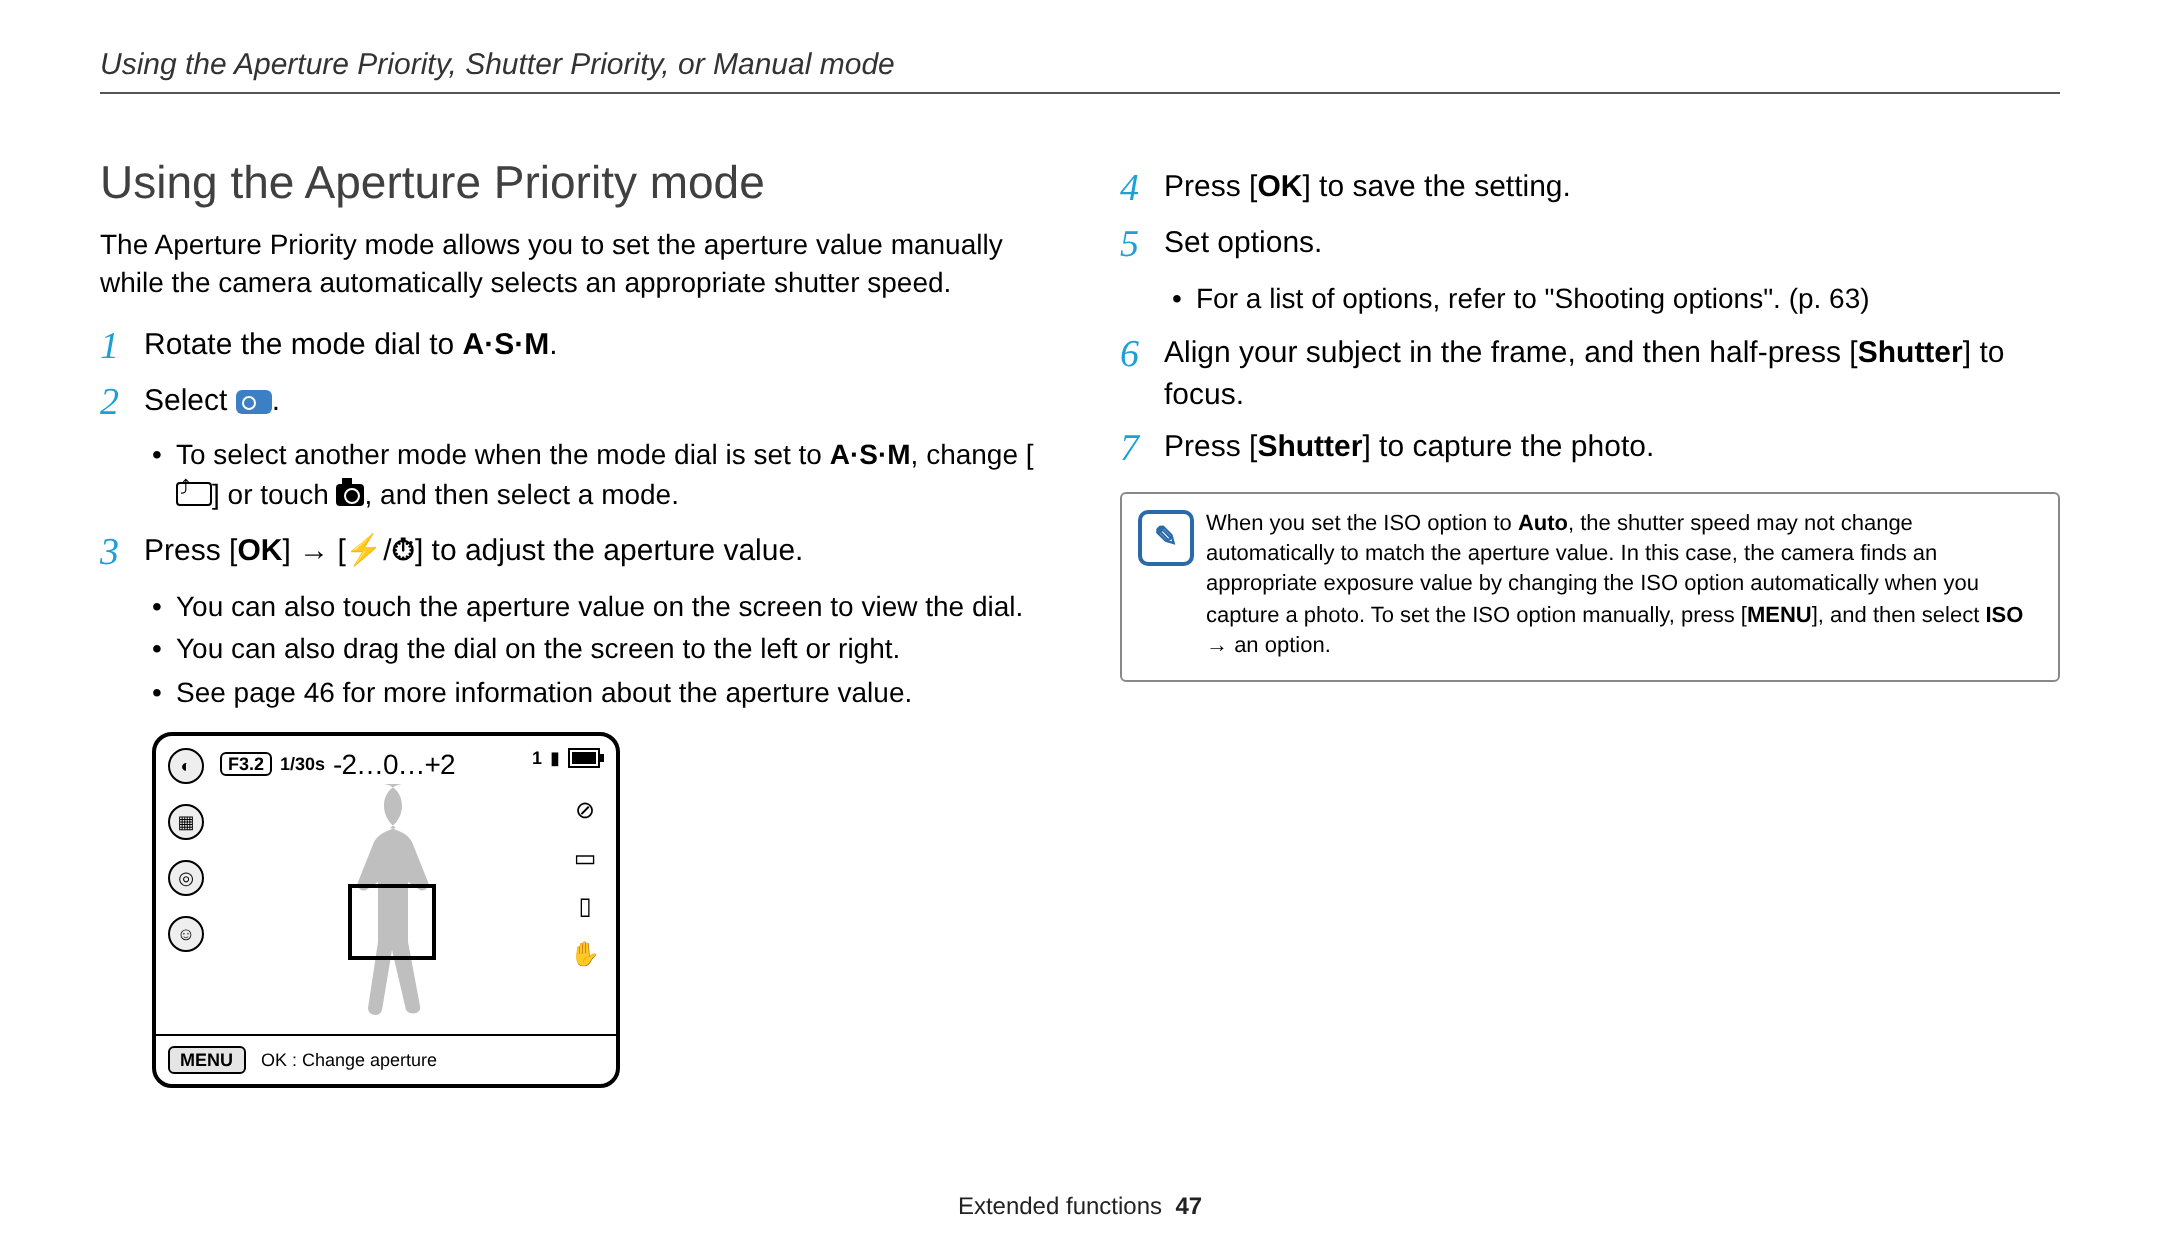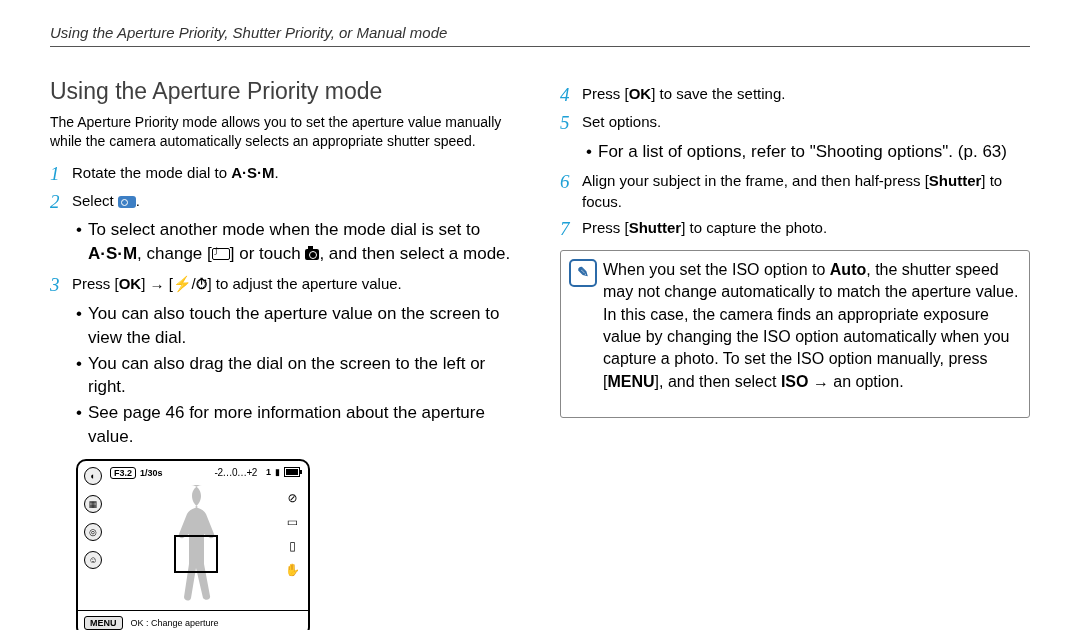--- a/index.html
+++ b/index.html
@@ -8,51 +8,51 @@
   .rule{position:absolute;top:46px;left:50px;right:50px;border-top:1px solid #555;}
   .columns{position:absolute;top:78px;left:50px;right:50px;display:flex;gap:40px;}
   .col{flex:1;min-width:0;}
   h2.section-title{color:#404040;font-weight:400;font-size:23px;margin:0 0 8px 0;}
   p.lead{font-size:14px;margin:0 0 12px 0;line-height:1.35;}
   ol.steps{list-style:none;padding:0;margin:0;}
   ol.steps>li{display:flex;align-items:flex-start;margin:6px 0;font-size:15px;}
   ol.steps>li>.num{color:#1ea0d6;font-style:italic;font-family:Georgia,serif;font-size:19px;width:22px;flex:none;line-height:1.15;}
   ol.steps>li>.txt{flex:1;line-height:1.35;}
   ul.sub{list-style:none;padding:0;margin:4px 0 8px 26px;}
-  ul.sub>li{font-size:17px;line-height:1.4;padding-left:12px;position:relative;margin:2px 0;}
+  ul.sub>li{font-size:14px;line-height:1.4;padding-left:12px;position:relative;margin:2px 0;}
   ul.sub>li:before{content:"•";position:absolute;left:0;top:0;}
   .bold{font-weight:700;}
   .glyph{font-family:"Segoe UI",Arial,sans-serif;font-weight:700;letter-spacing:0;}
   .cam-ico{display:inline-block;width:14px;height:11px;background:#000;border-radius:2px;vertical-align:-1px;position:relative;}
   .cam-ico:before{content:"";position:absolute;top:-3px;left:3px;width:5px;height:3px;background:#000;}
   .cam-ico:after{content:"";position:absolute;top:2px;left:4px;width:6px;height:6px;border:1px solid #fff;border-radius:50%;}
   .mode-ico{display:inline-block;width:18px;height:12px;background:#3d7fc4;border-radius:3px;vertical-align:-2px;position:relative;}
   .mode-ico:after{content:"";position:absolute;left:3px;top:3px;width:5px;height:5px;border:1px solid #fff;border-radius:50%;}
   .back-ico{display:inline-block;width:16px;height:10px;border:1px solid #000;border-radius:2px;vertical-align:-1px;position:relative;}
   .back-ico:after{content:"⤴";position:absolute;left:1px;top:-4px;font-size:10px;}
   
   .lcd{width:230px;height:174px;border:2px solid #000;border-radius:10px;margin:10px 0 0 26px;position:relative;font-size:9px;background:#fff;}
   .lcd-top{position:absolute;top:6px;left:32px;display:flex;align-items:center;gap:4px;}
   .chip{border:1px solid #000;border-radius:3px;padding:0 3px;font-weight:700;font-size:9px;}
-  .ev{font-size:10px;letter-spacing:-0.5px;margin-left:48px;}
+  .ev{font-size:14px;letter-spacing:-0.5px;}
   .lcd-topright{position:absolute;top:6px;right:8px;display:flex;gap:4px;align-items:center;}
   .bat{width:14px;height:8px;border:1px solid #000;position:relative;}
   .bat:after{content:"";position:absolute;right:-3px;top:2px;width:2px;height:4px;background:#000;}
   .bat:before{content:"";position:absolute;left:1px;top:1px;right:1px;bottom:1px;background:#000;}
   .side{position:absolute;left:6px;top:6px;display:flex;flex-direction:column;gap:10px;}
   .side span{width:16px;height:16px;border:1px solid #000;border-radius:50%;display:flex;align-items:center;justify-content:center;font-size:9px;background:#eee;}
   .right-side{position:absolute;right:8px;top:30px;display:flex;flex-direction:column;gap:10px;align-items:center;}
   .right-side span{font-size:12px;}
   .silhouette{position:absolute;left:78px;top:20px;width:70px;height:122px;}
   .silhouette svg{width:100%;height:100%;}
   .focus-box{position:absolute;left:96px;top:74px;width:40px;height:34px;border:2px solid #000;}
   .lcd-bottom{position:absolute;left:0;right:0;bottom:0;height:24px;border-top:1px solid #000;display:flex;align-items:center;padding:0 6px;gap:8px;}
   .menu-btn{border:1px solid #000;border-radius:3px;background:#e5e5e5;padding:1px 5px;font-weight:700;font-size:9px;}
   
-  .note{border:1px solid #888;border-radius:3px;padding:8px 10px 24px 42px;font-size:16px;line-height:1.4;position:relative;margin-top:10px;}
+  .note{border:1px solid #888;border-radius:3px;padding:8px 10px 8px 42px;font-size:11px;line-height:1.4;position:relative;margin-top:10px;}
   .note-ico{position:absolute;left:8px;top:8px;width:24px;height:24px;border:2px solid #2b6aa8;border-radius:5px;display:flex;align-items:center;justify-content:center;color:#2b6aa8;font-weight:700;font-size:14px;}
   .note-ico:before{content:"✎";transform:rotate(0deg);}
   .footer{position:absolute;bottom:20px;left:0;right:0;text-align:center;font-size:12px;color:#222;}
   .footer .pg{font-weight:700;}
 </style>
 </head>
 <body>
 
 <div class="page">
   <div class="header">Using the Aperture Priority, Shutter Priority, or Manual mode</div>
@@ -165,13 +165,16 @@
         </li>
       </ol>
 
       <div class="note">
         <span class="note-ico"></span>
         <span>When you set the ISO option to </span><span class="bold">Auto</span><span>, the shutter speed may not change automatically to match the aperture value. In this case, the camera finds an appropriate exposure value by changing the ISO option automatically when you capture a photo. To set the ISO option manually, press [</span><span class="glyph bold">MENU</span><span>], and then select </span><span class="bold">ISO</span><span> → </span><span>an option.</span>
       </div>
     </div>
   </div>
 
+  <div class="footer">
+    <span>Extended functions</span>&nbsp;&nbsp;<span class="pg">47</span>
+  </div>
 </div>
 
 </body></html>

